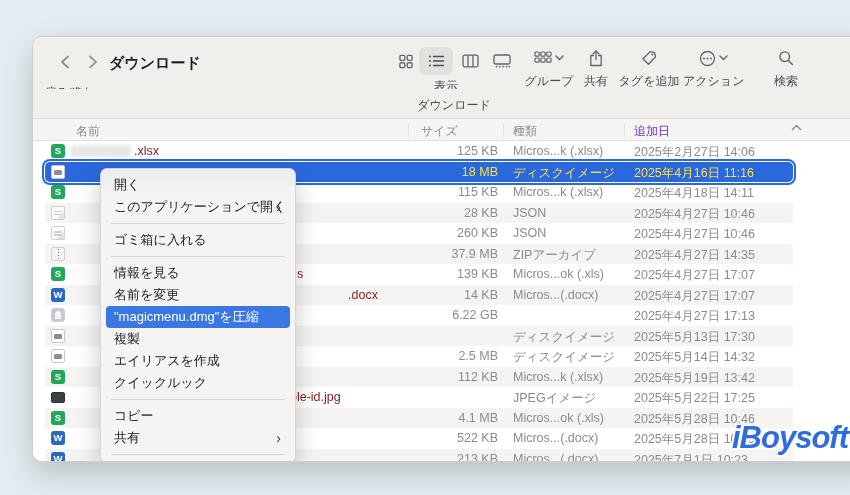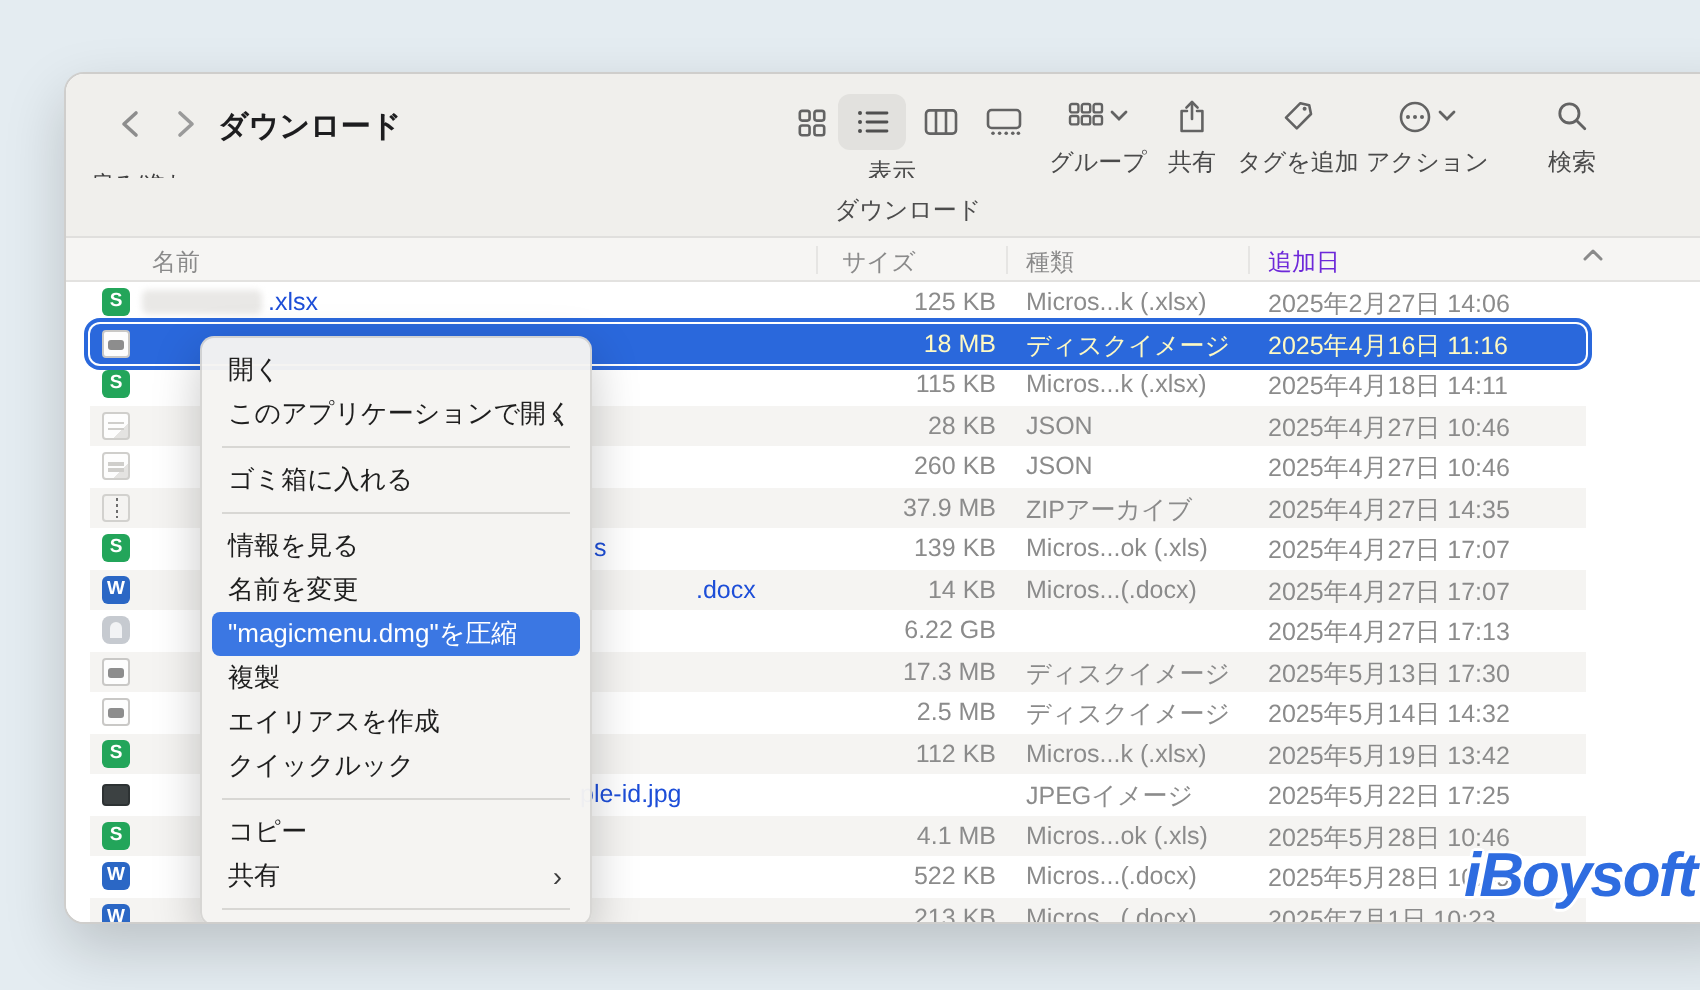--- a/index.html
+++ b/index.html
@@ -67,26 +67,26 @@
   .row {
     position:absolute; left:12px; width:748px; height:20.5px;
     font-size:12.5px; color:#8b8b8b;
   }
   .row.stripe { background:#f5f4f2; border-radius:0; }
   .row.selected {
     background:#2a68dc; border-radius:5px; color:#fff; z-index:3;
     box-shadow:0 0 0 1px #ffffff, 0 0 0 3px #2a68dc;
   }
   .row .fic { position:absolute; left:6px; top:3px; }
-  .row .nm { position:absolute; top:3px; color:#1d4ed8; white-space:nowrap; }
+  .row .nm { position:absolute; top:3px; color:#7f1d1d; white-space:nowrap; }
   .row .censor { position:absolute; left:26px; top:4px; width:60px; height:12px; background:#e9e8e6; border-radius:3px; filter:blur(1.5px); }
   .row .sz { position:absolute; left:330px; top:3px; width:123px; text-align:right; }
   .row .kd { position:absolute; left:468px; top:3px; white-space:nowrap; }
   .row .dt { position:absolute; left:589px; top:3px; white-space:nowrap; }
-  .row.selected .sz,.row.selected .kd,.row.selected .dt { color:#fef9c3; font-weight:500; }
+  .row.selected .sz,.row.selected .kd,.row.selected .dt { color:#fde047; font-weight:500; }
   
   .fic { width:14px; height:14px; display:inline-block; }
   .fic.excel { background:#23a55a; border-radius:3px; color:#fff; font-size:9.5px; font-weight:bold; text-align:center; line-height:14px; }
   .fic.word  { background:#2b67c5; border-radius:3px; color:#fff; font-size:9.5px; font-weight:bold; text-align:center; line-height:14px; }
   .fic.dmg { background:#fdfdfd; border:1px solid #c9c8c6; border-radius:2px; position:relative; }
   .fic.dmg::after { content:""; position:absolute; left:2px; top:4px; width:8px; height:5px; background:#8d8d8d; border-radius:1.5px; }
   .fic.json { background:linear-gradient(135deg,#fdfdfd 70%,#e4e3e1 70%); border:1px solid #cfcecb; border-radius:2px; position:relative; }
   .fic.json::after { content:""; position:absolute; left:2px; top:4px; width:8px; height:1.5px; background:#cfcecb; box-shadow:0 3px 0 #cfcecb; }
   .fic.zip { background:#f4f3f1; border:1px solid #d2d1ce; border-radius:2px; position:relative; }
   .fic.zip::after { content:""; position:absolute; left:5.5px; top:1px; width:1.5px; height:10px; background:repeating-linear-gradient(#6d6d6d 0 1.5px,transparent 1.5px 3px); }
@@ -315,21 +315,21 @@
         <span class="dt">2025年4月27日 17:07</span>
       </div>
       <div class="row stripe" style="top: 143.5px;">
         <span class="fic word">W</span>
         <span class="nm" style="left: 290px; margin-left: 13px;">.docx</span>
         <span class="sz">14 KB</span>
         <span class="kd">Micros...(.docx)</span>
         <span class="dt">2025年4月27日 17:07</span>
       </div>
       <div class="row" style="top: 164px;"><span class="fic app"></span><span class="sz">6.22 GB</span><span class="dt">2025年4月27日 17:13</span></div>
-      <div class="row stripe" style="top: 184.5px;"><span class="fic dmg"></span><span class="sz">17.3 MB</span><span class="kd">ディスクイメージ</span><span class="dt">2025年5月13日 17:30</span></div>
+      <div class="row stripe" style="top: 184.5px;"><span class="fic dmg"></span><span class="kd">ディスクイメージ</span><span class="dt">2025年5月13日 17:30</span></div>
       <div class="row" style="top: 205px;"><span class="fic dmg"></span><span class="sz">2.5 MB</span><span class="kd">ディスクイメージ</span><span class="dt">2025年5月14日 14:32</span></div>
       <div class="row stripe" style="top: 225.5px;">
         <span class="fic excel">S</span>
         <span class="sz">112 KB</span>
         <span class="kd">Micros...k (.xlsx)</span>
         <span class="dt">2025年5月19日 13:42</span>
       </div>
       <div class="row" style="top: 246px;">
         <span class="fic jpeg"></span>
         <span class="nm" style="left: 245px;">ple-id.jpg</span>

